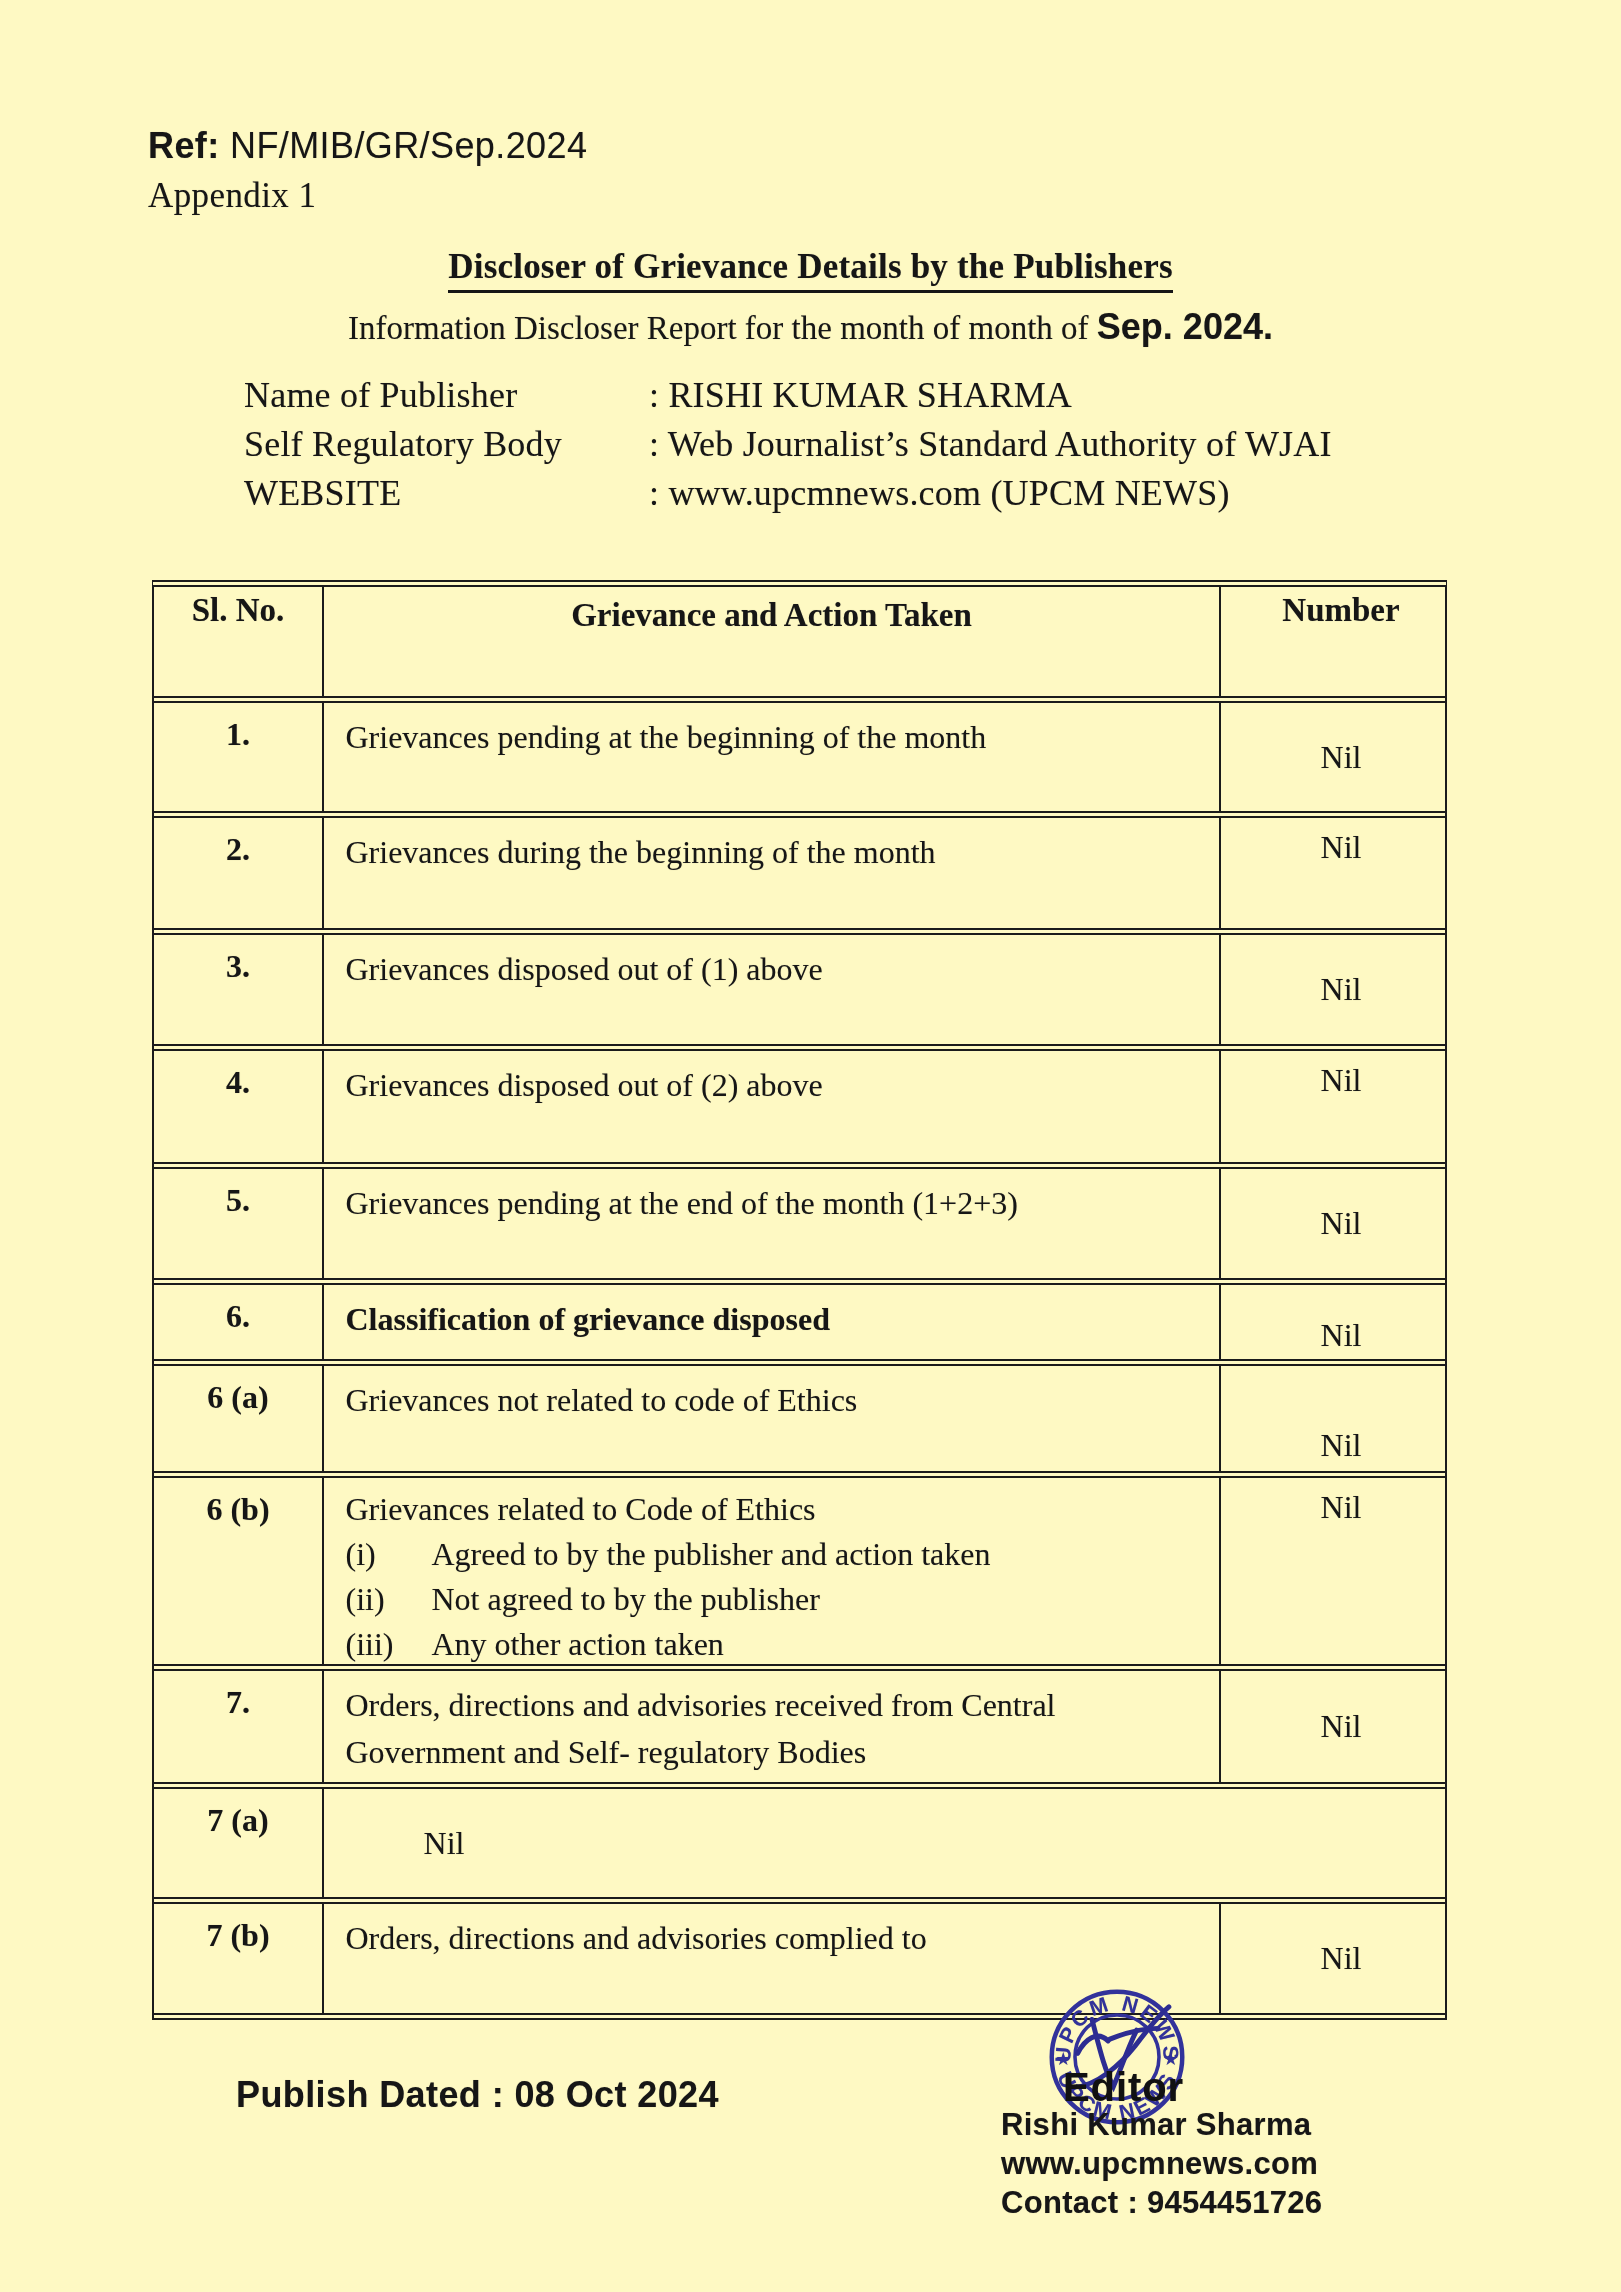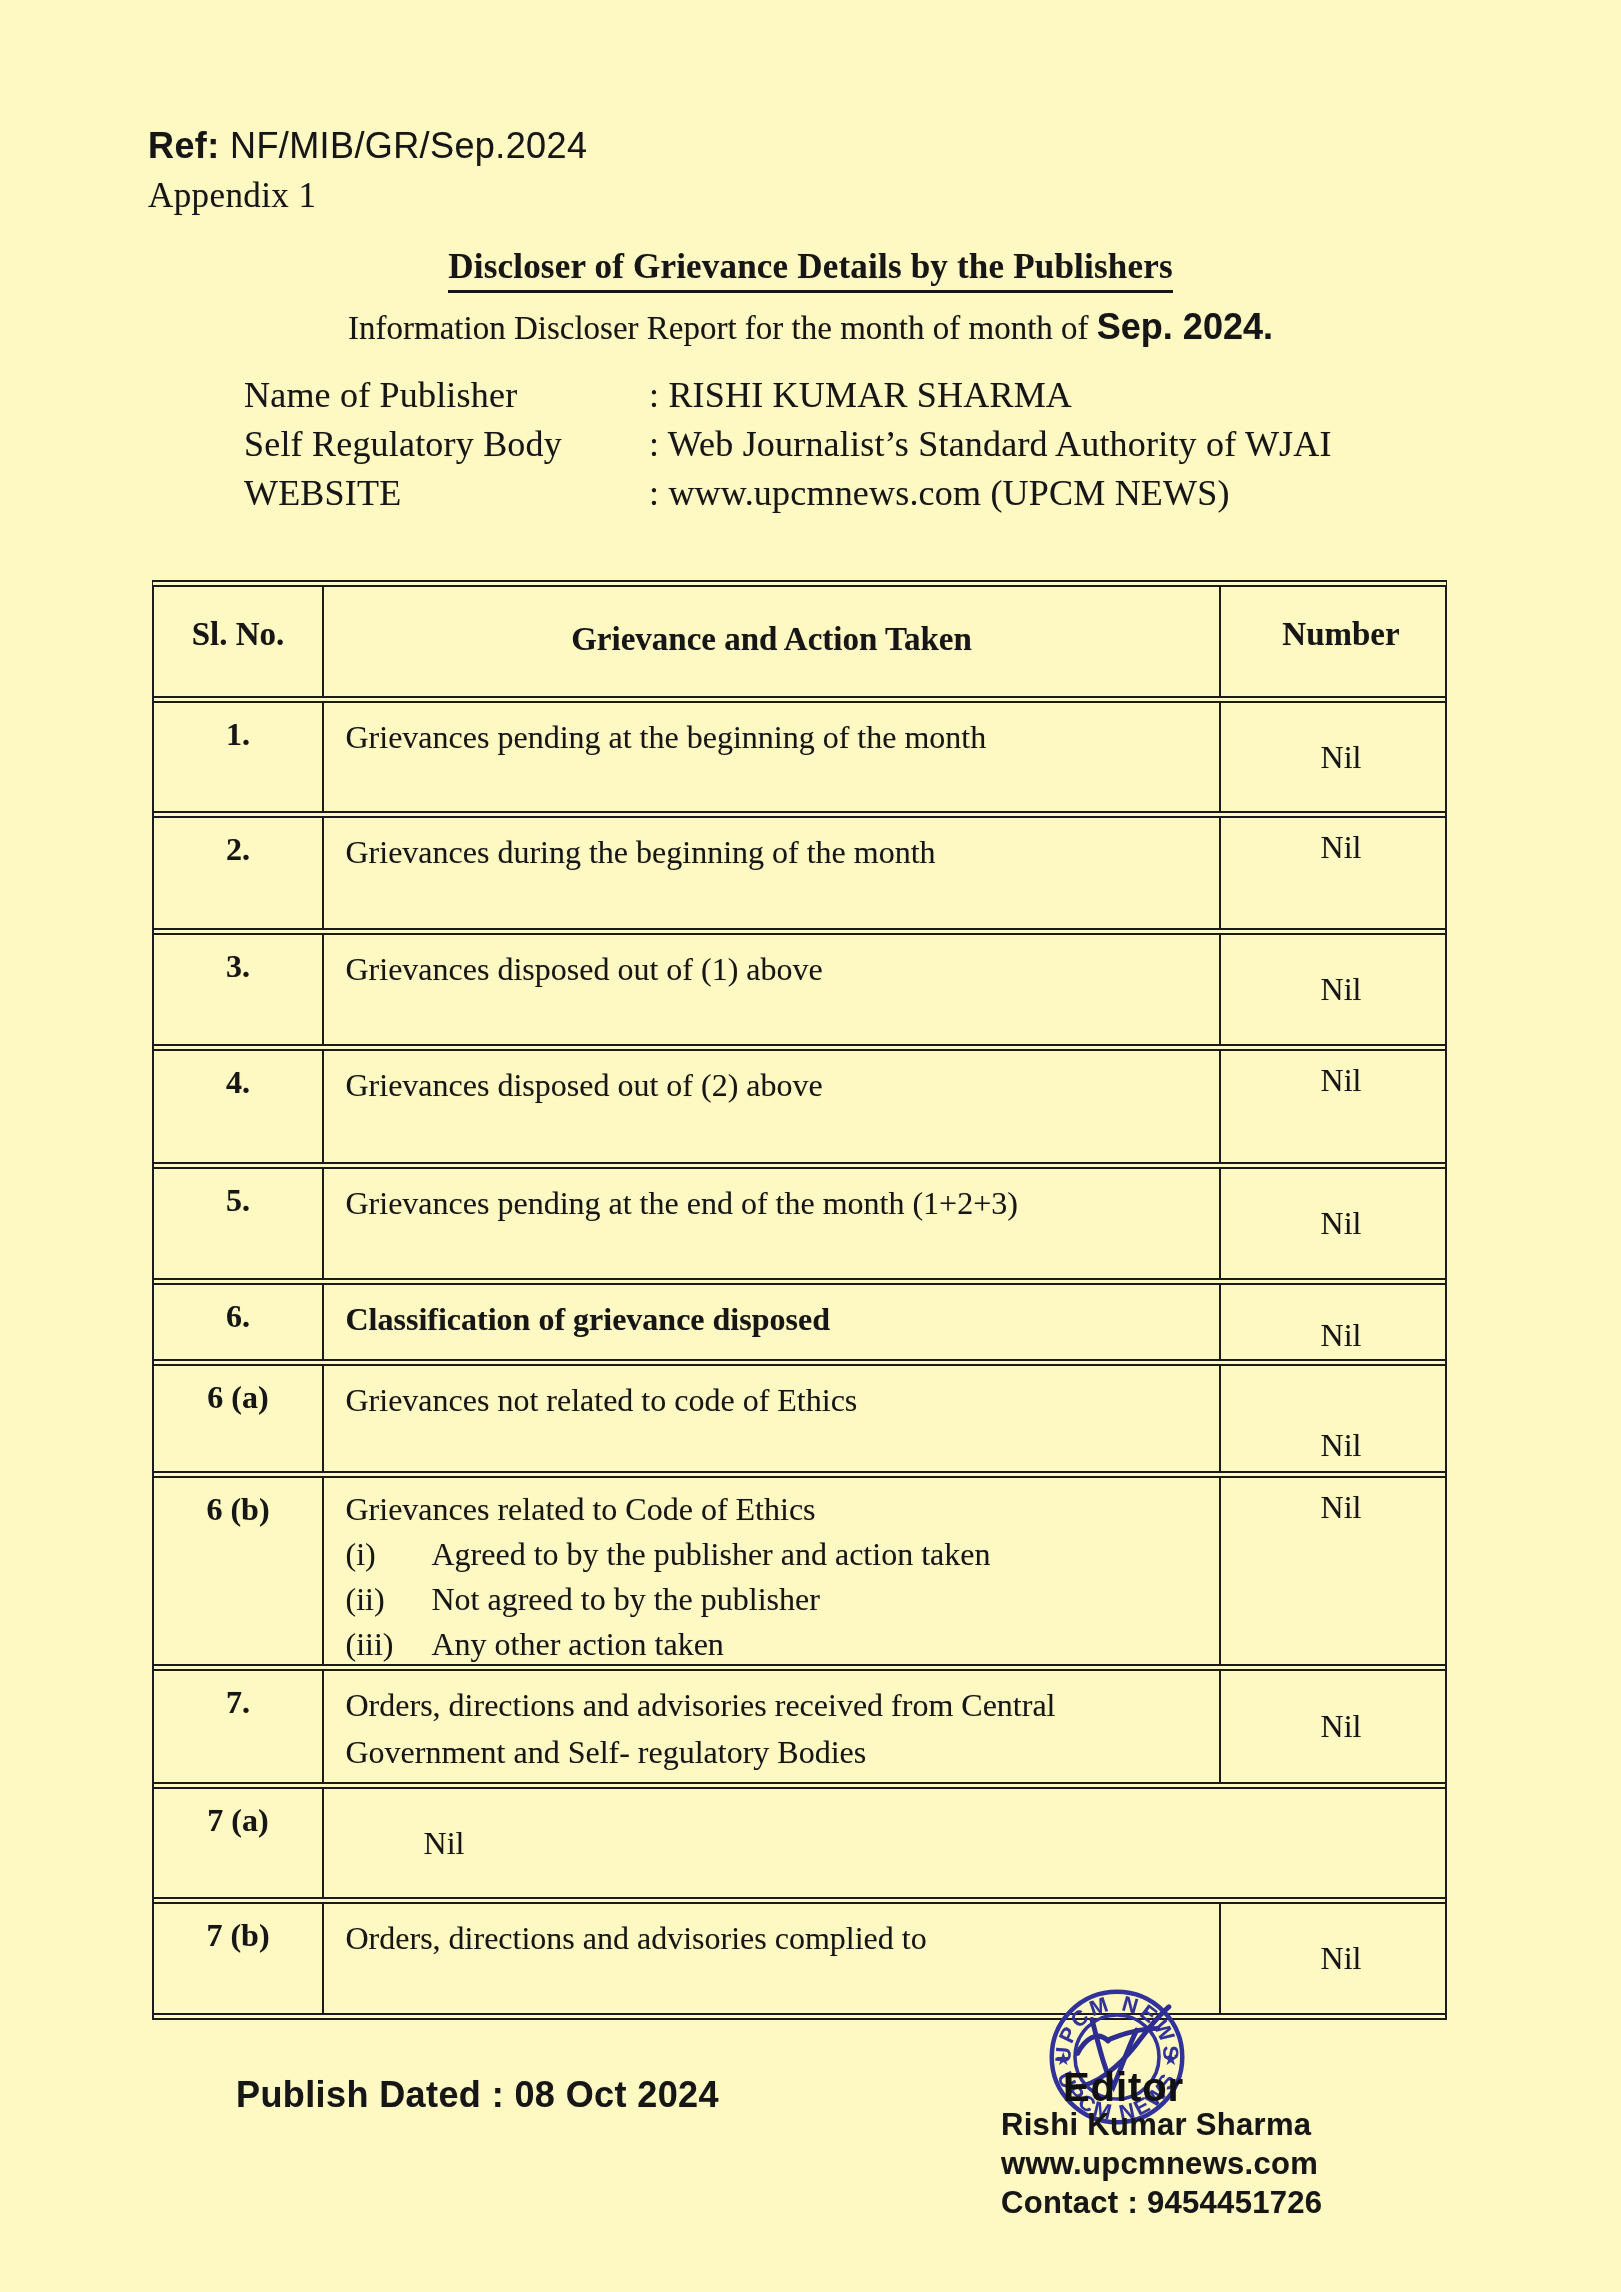--- a/index.html
+++ b/index.html
@@ -70,21 +70,21 @@
   .cell.desc {
     flex: 1;
     border-right: 2.7px solid #1b1b1b;
     padding: 10.7px 18px 0 21.5px;
     line-height: 47px;
     font-size: 32px;
   }
   .cell.num { width: 208px; flex: none; margin-left: 16px; }
 
   .trow.thead { height: 116px; }
-  .thead .cell { font-weight: bold; font-size: 33px; text-align: center; padding-top: 29px; }
+  .thead .cell { font-weight: bold; font-size: 33px; text-align: center; padding-top: 5px; }
   .thead .cell.desc { padding-left: 0; padding-right: 0; }
 
   #tbody .cell.num {
     display: flex; justify-content: center; align-items: center;
     font-size: 32px;
   }
   #tbody .trow:nth-child(1)  { height: 115px; }
   #tbody .trow:nth-child(2)  { height: 117px; }
   #tbody .trow:nth-child(3)  { height: 116px; }
   #tbody .trow:nth-child(4)  { height: 118px; }

